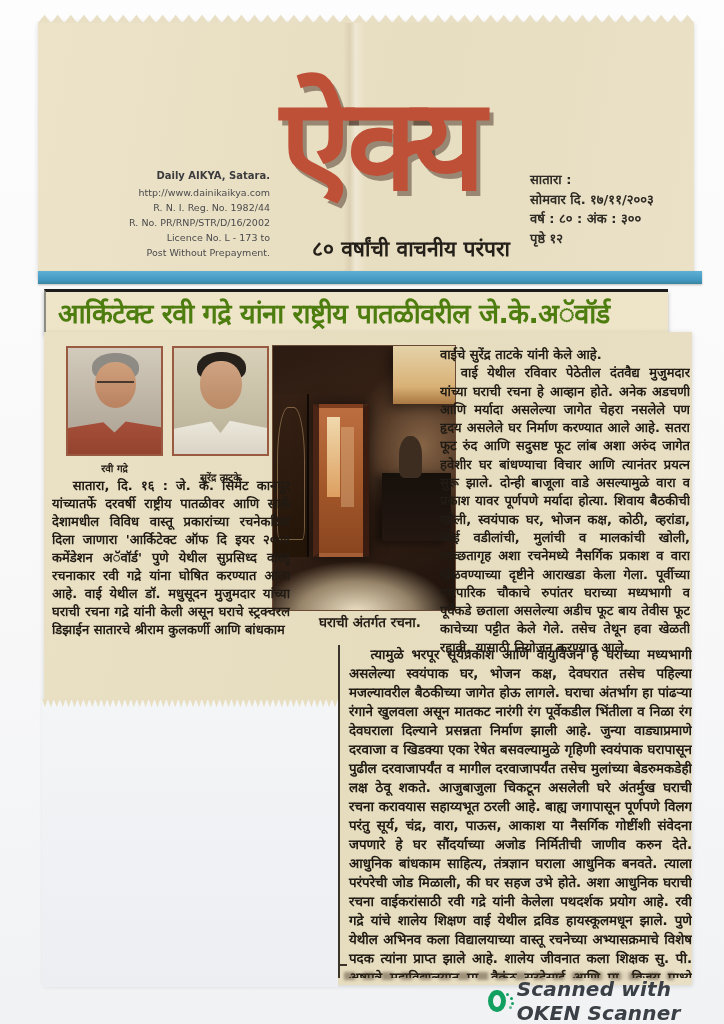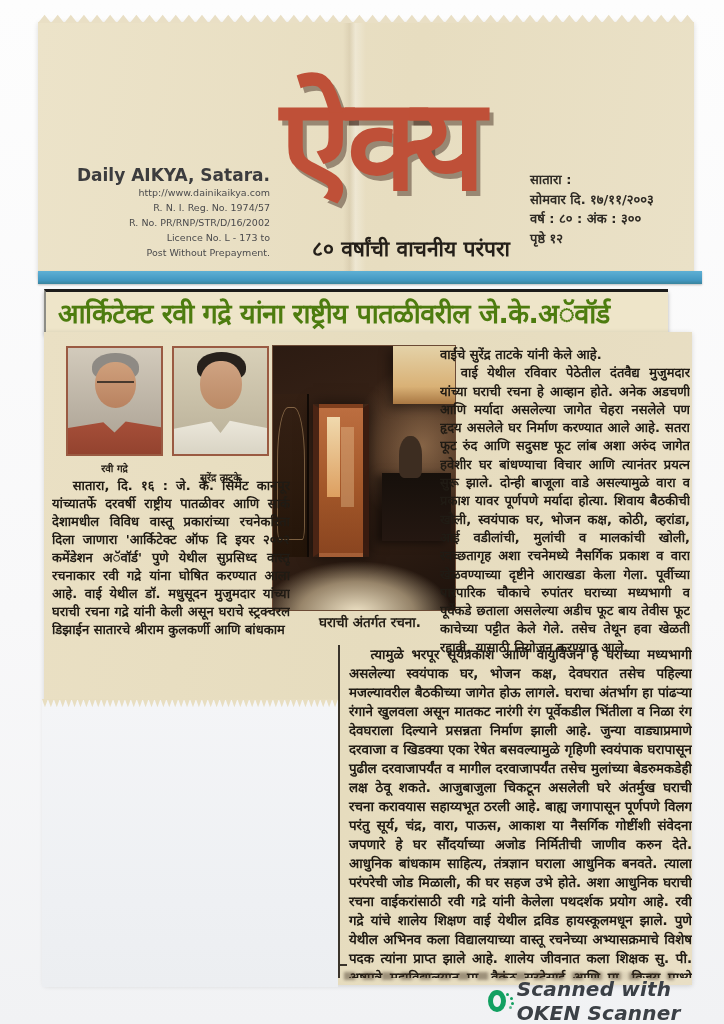--- a/index.html
+++ b/index.html
@@ -22,21 +22,21 @@
   .masthead {
     left:38px; top:22px; width:656px; height:256px;
     background:
       linear-gradient(90deg, rgba(0,0,0,0) 46.5%, rgba(120,95,60,.10) 47.5%, rgba(255,255,255,.28) 48.4%, rgba(0,0,0,0) 50%),
       linear-gradient(100deg,#ece3c9 0%,#e7ddc0 55%,#eae1c7 100%);
   }
   .mast-left {
     position:absolute; left:16px; top:146px; width:216px;
     text-align:right; color:#4b4b4d; font-size:9.5px; line-height:15px;
   }
-  .mast-left .l0 { font-size:17px; font-weight:bold; color:#3c3c3e; margin-bottom:2px; }
+  .mast-left .l0 { font-size:10px; font-weight:bold; color:#3c3c3e; margin-bottom:2px; }
   .mast-title {
     position:absolute; left:178px; top:38px; width:330px; text-align:center;
     font-size:128px; line-height:170px; font-weight:bold; color:#bf5038;
     text-shadow:4px 5px 0 rgba(55,32,20,.45);
     letter-spacing:-4px;
   }
   .mast-tagline {
     position:absolute; left:218px; top:212px; width:310px; text-align:center;
     font-size:21px; font-weight:bold; color:#241f19;
   }
@@ -185,21 +185,21 @@
 <div class="stage">
 
   <div class="piece masthead">
     <svg class="zz" style="top:-9px" viewBox="0 0 300 12" preserveAspectRatio="none">
         <path fill="#e9dfc5" d="M0,12 L6,12 L3,2 Z M6,12 L12,12 L9,2 Z M12,12 L18,12 L15,2 Z M18,12 L24,12 L21,2 Z M24,12 L30,12 L27,2 Z M30,12 L36,12 L33,2 Z M36,12 L42,12 L39,2 Z M42,12 L48,12 L45,2 Z M48,12 L54,12 L51,2 Z M54,12 L60,12 L57,2 Z M60,12 L66,12 L63,2 Z M66,12 L72,12 L69,2 Z M72,12 L78,12 L75,2 Z M78,12 L84,12 L81,2 Z M84,12 L90,12 L87,2 Z M90,12 L96,12 L93,2 Z M96,12 L102,12 L99,2 Z M102,12 L108,12 L105,2 Z M108,12 L114,12 L111,2 Z M114,12 L120,12 L117,2 Z M120,12 L126,12 L123,2 Z M126,12 L132,12 L129,2 Z M132,12 L138,12 L135,2 Z M138,12 L144,12 L141,2 Z M144,12 L150,12 L147,2 Z M150,12 L156,12 L153,2 Z M156,12 L162,12 L159,2 Z M162,12 L168,12 L165,2 Z M168,12 L174,12 L171,2 Z M174,12 L180,12 L177,2 Z M180,12 L186,12 L183,2 Z M186,12 L192,12 L189,2 Z M192,12 L198,12 L195,2 Z M198,12 L204,12 L201,2 Z M204,12 L210,12 L207,2 Z M210,12 L216,12 L213,2 Z M216,12 L222,12 L219,2 Z M222,12 L228,12 L225,2 Z M228,12 L234,12 L231,2 Z M234,12 L240,12 L237,2 Z M240,12 L246,12 L243,2 Z M246,12 L252,12 L249,2 Z M252,12 L258,12 L255,2 Z M258,12 L264,12 L261,2 Z M264,12 L270,12 L267,2 Z M270,12 L276,12 L273,2 Z M276,12 L282,12 L279,2 Z M282,12 L288,12 L285,2 Z M288,12 L294,12 L291,2 Z M294,12 L300,12 L297,2 Z "></path>
       </svg>
 
     <div class="mast-left">
       <div class="l0">Daily AIKYA, Satara.</div>
       <div>http://www.dainikaikya.com</div>
-      <div>R. N. I. Reg. No. 1974/57</div>
+      <div>R. N. I. Reg. No. 1982/44</div>
       <div>R. No. PR/RNP/STR/D/16/2002</div>
       <div>Licence No. L - 173 to</div>
       <div>Post Without Prepayment.</div>
     </div>
 
     <div class="mast-title">ऐक्य</div>
     <div class="mast-tagline">८० वर्षांची वाचनीय परंपरा</div>
 
     <div class="mast-right">
       <div>सातारा :</div>

